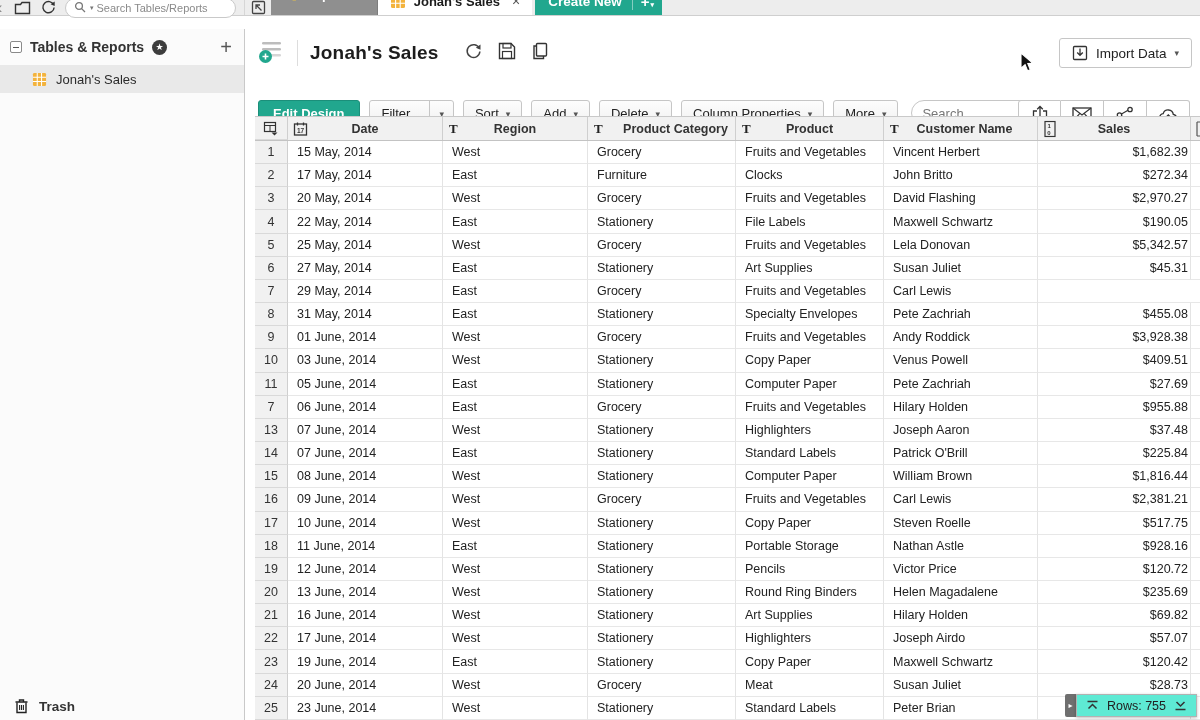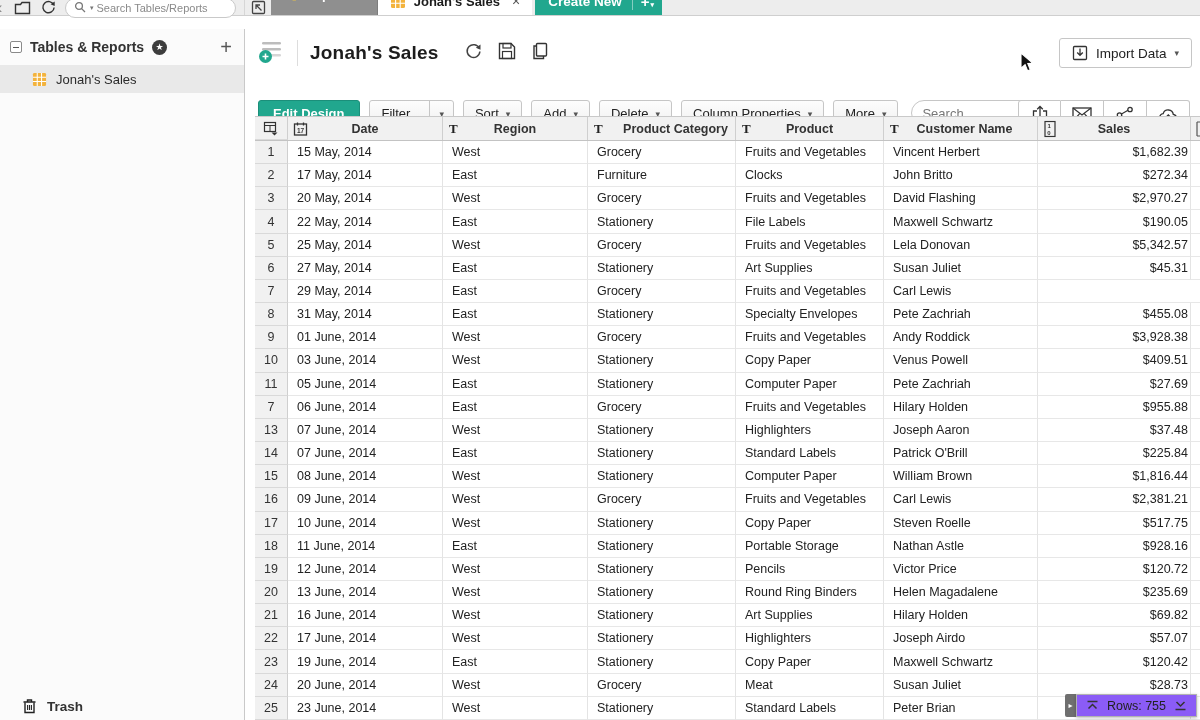--- a/index.html
+++ b/index.html
@@ -28,21 +28,21 @@
   .btn-create .plus { padding:0 8px 0 8px; font-size:15px; font-weight:bold; display:flex; align-items:flex-start; }
   .btn-create .mini-caret { font-size:7px; margin-top:8px; margin-left:1px; }
 
   
   .sidebar { position:absolute; left:0; top:29px; width:245px; height:691px; background:#fbfbfb; border-right:1px solid #c9c9c9; }
   .sb-section { height:36px; display:flex; align-items:center; padding:0 12px 0 10px; gap:8px; }
   .sb-section .title { font-weight:bold; font-size:14px; color:#333; }
   .sb-plus { margin-left:auto; font-size:20px; color:#555; line-height:1; }
   .sb-item { height:28px; display:flex; align-items:center; gap:9px; padding-left:32px; background:#e9e9e9; }
   .sb-item .lbl { font-size:13px; color:#2b2b2b; }
-  .sb-trash { position:absolute; bottom:0; left:0; width:100%; height:28px; display:flex; align-items:center; gap:10px; padding-left:22px; }
+  .sb-trash { position:absolute; bottom:0; left:0; width:100%; height:28px; display:flex; align-items:center; gap:10px; padding-left:14px; }
   .sb-trash .lbl { font-weight:bold; font-size:13.5px; color:#333; }
   .collapse-box { width:12px; height:12px; border:1px solid #8a8a8a; border-radius:2px; position:relative; background:#fff; }
   .collapse-box::after { content:""; position:absolute; left:2px; right:2px; top:5px; height:1px; background:#555; }
   .star-badge { width:15px; height:15px; border-radius:50%; background:#3d3d3d; color:#fff; font-size:9px; display:flex; align-items:center; justify-content:center; }
 
   
   .viewhead { position:absolute; left:246px; top:29px; width:954px; height:48px; background:#fff; display:flex; align-items:center; }
   .vh-left { display:flex; align-items:center; gap:12px; padding-left:12px; }
   .vh-divider { width:1px; height:26px; background:#ddd; }
   .vh-title { font-size:19px; font-weight:bold; color:#1d1d1d; letter-spacing:.2px; }
@@ -77,21 +77,21 @@
   .tr { display:flex; height:23.16px; }
   .td { border-right:1px solid #e4e4e4; border-bottom:1px solid #e7e7e7; display:flex; align-items:center; padding-left:9px; overflow:hidden; white-space:nowrap; }
   .rownum, .c0 { width:33px; justify-content:center; padding-left:0; background:#f1f1f1; border-right:1px solid #cfcfcf; border-bottom:1px solid #d9d9d9; color:#333; }
   .c1 { width:155px; } .c2 { width:145px; } .c3 { width:148px; } .c4 { width:148px; } .c5 { width:154px; }
   .c6 { width:153px; } .td.c6 { justify-content:flex-end; padding-right:2px; padding-left:0; }
   .colpad { flex:1; border-right:none; }
 
   
   .rows-float { position:absolute; right:3px; bottom:3px; display:flex; align-items:stretch; height:23px; }
   .rf-tab { width:11px; background:#6f6f6f; display:flex; align-items:center; justify-content:center; color:#fff; font-size:8px; border-radius:2px 0 0 2px; }
-  .rf-body { background:#8b5cf6; border:1px solid #b2b2b2; box-shadow:0 1px 3px rgba(0,0,0,.25); display:flex; align-items:center; gap:8px; padding:0 9px; }
+  .rf-body { background:#5eead4; border:1px solid #b2b2b2; box-shadow:0 1px 3px rgba(0,0,0,.25); display:flex; align-items:center; gap:8px; padding:0 9px; }
   .rf-label { font-size:12.5px; color:#222; }
 
   
   .cursor { position:absolute; left:1020px; top:52px; z-index:50; }
 </style>
 </head>
 <body>
 
 <div id="app">
 

